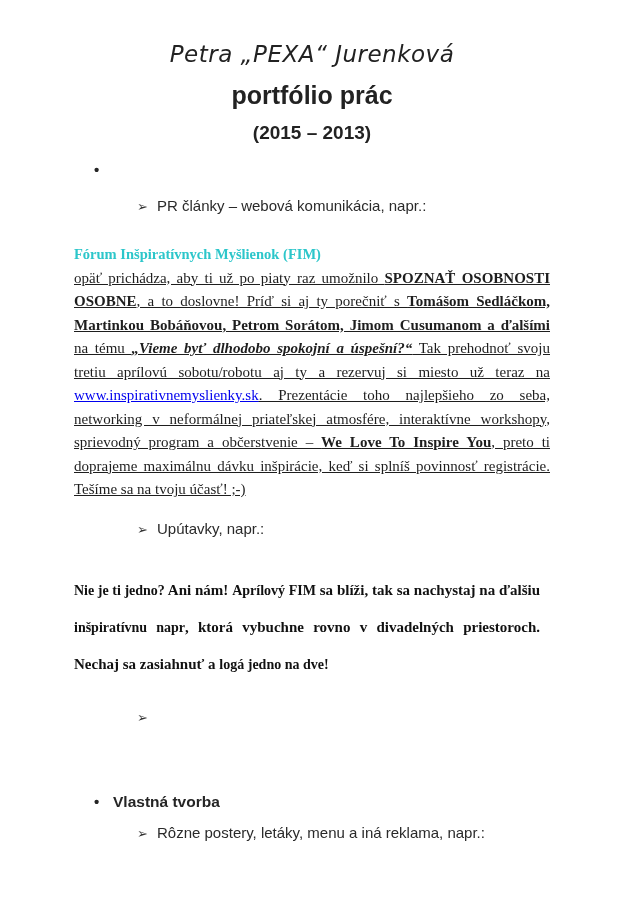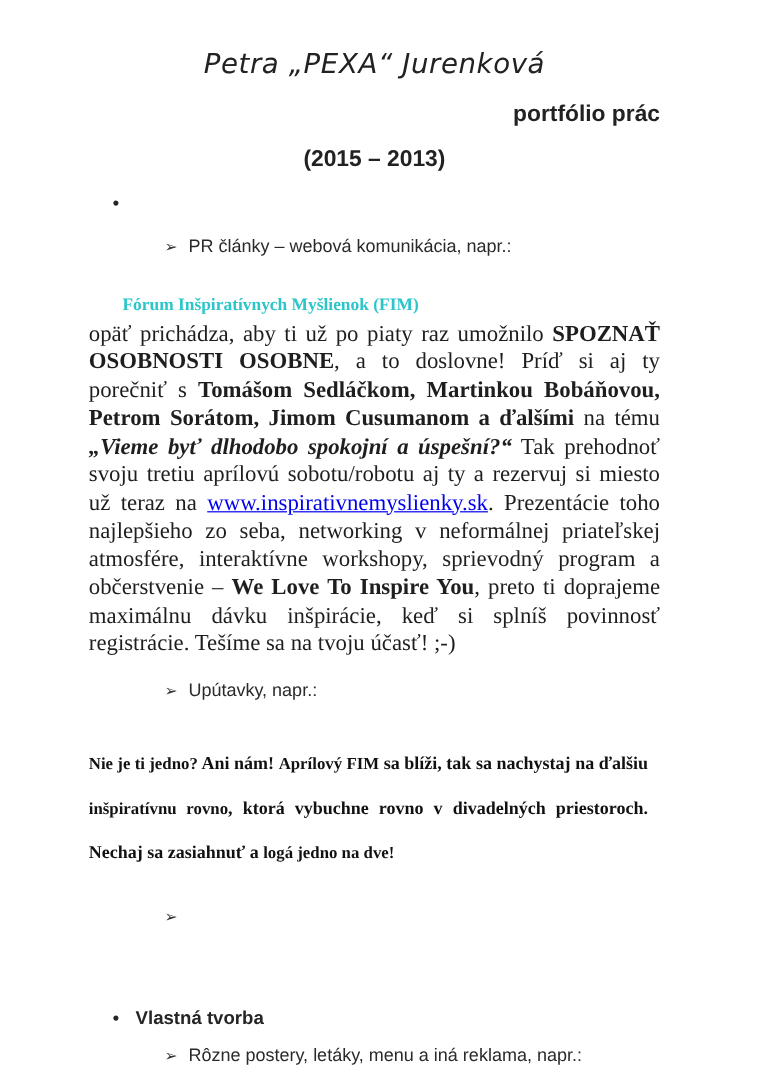--- a/index.html
+++ b/index.html
@@ -20,23 +20,23 @@
     text-align: center;
     font-family: "DejaVu Sans", sans-serif;
     font-style: italic;
     font-size: 23px;
     line-height: 28px;
     letter-spacing: 0.5px;
     color: #222222;
   }
   .doc-title {
     margin-top: 15px;
-    text-align: right;
+    text-align: center;
     font-weight: bold;
-    font-size: 19px;
+    font-size: 25px;
     line-height: 25px;
     color: #222222;
   }
   .doc-years {
     margin-top: 12px;
     text-align: center;
     font-weight: bold;
     font-size: 19px;
     line-height: 25px;
     color: #222222;
@@ -70,29 +70,29 @@
     color: #333333;
   }
   
   .article { margin-top: 26px; }
   .article-heading {
     font-family: "Liberation Serif", serif;
     font-weight: bold;
     font-size: 14.5px;
     line-height: 23.5px;
     color: #2cc6ca;
-    margin-left: 28px;
   }
   .article-body {
     margin: 0;
     text-align: justify;
     font-family: "Liberation Serif", serif;
-    font-size: 19px;
+    font-size: 15px;
     line-height: 23.5px;
     color: #1e1e1e;
+    text-decoration: underline;
   }
   .b  { font-weight: bold; }
   .bi { font-weight: bold; font-style: italic; }
   .link { color: #0000ee; text-decoration: underline; cursor: pointer; }
   
   .teaser {
     margin: 32px 0 0 0;
     padding-right: 10px;
     text-align: justify;
     font-family: "Liberation Serif", serif;
@@ -130,21 +130,21 @@
   <div class="article">
     <div class="article-heading">Fórum Inšpiratívnych Myšlienok (FIM)</div>
     <p class="article-body"><span>opäť prichádza, aby ti už po piaty raz umožnilo </span><span class="b">SPOZNAŤ OSOBNOSTI OSOBNE</span><span>, a to doslovne! Príď si aj ty porečniť s </span><span class="b">Tomášom Sedláčkom, Martinkou Bobáňovou, Petrom Sorátom, Jimom Cusumanom a ďalšími</span><span> na tému </span><span class="bi">„Vieme byť dlhodobo spokojní a úspešní?“</span><span> Tak prehodnoť svoju tretiu aprílovú sobotu/robotu aj ty a rezervuj si miesto už teraz na </span><span class="link">www.inspirativnemyslienky.sk</span><span>. Prezentácie toho najlepšieho zo seba, networking v neformálnej priateľskej atmosfére, interaktívne workshopy, sprievodný program a občerstvenie – </span><span class="b">We Love To Inspire You</span><span>, preto ti doprajeme maximálnu dávku inšpirácie, keď si splníš povinnosť registrácie. Tešíme sa na tvoju účasť! ;-)</span></p>
   </div>
 
   <div class="li2 li2-uputavky">
     <span class="marker">➢</span>
     <span>Upútavky, napr.:</span>
   </div>
 
-  <p class="teaser"><span class="big">Nie je ti jedno?</span><span> Ani nám! </span><span class="big">Aprílový FIM</span><span> sa blíži, tak sa nachystaj na ďalšiu </span><span class="big">inšpiratívnu rovno</span><span>, ktorá vybuchne rovno v divadelných priestoroch. Nechaj sa zasiahnuť a </span><span class="big">logá jedno na dve!</span></p>
+  <p class="teaser"><span class="big">Nie je ti jedno?</span><span> Ani nám! </span><span class="big">Aprílový FIM</span><span> sa blíži, tak sa nachystaj na ďalšiu </span><span class="big">inšpiratívnu napr</span><span>, ktorá vybuchne rovno v divadelných priestoroch. Nechaj sa zasiahnuť a </span><span class="big">logá jedno na dve!</span></p>
 
   <div class="li2 li2-tlacove">
     <span class="marker">➢</span>
   </div>
 
   <div class="li1 li1-vlastna">
     <span class="marker">•</span>
     <span>Vlastná tvorba</span>
   </div>
 

